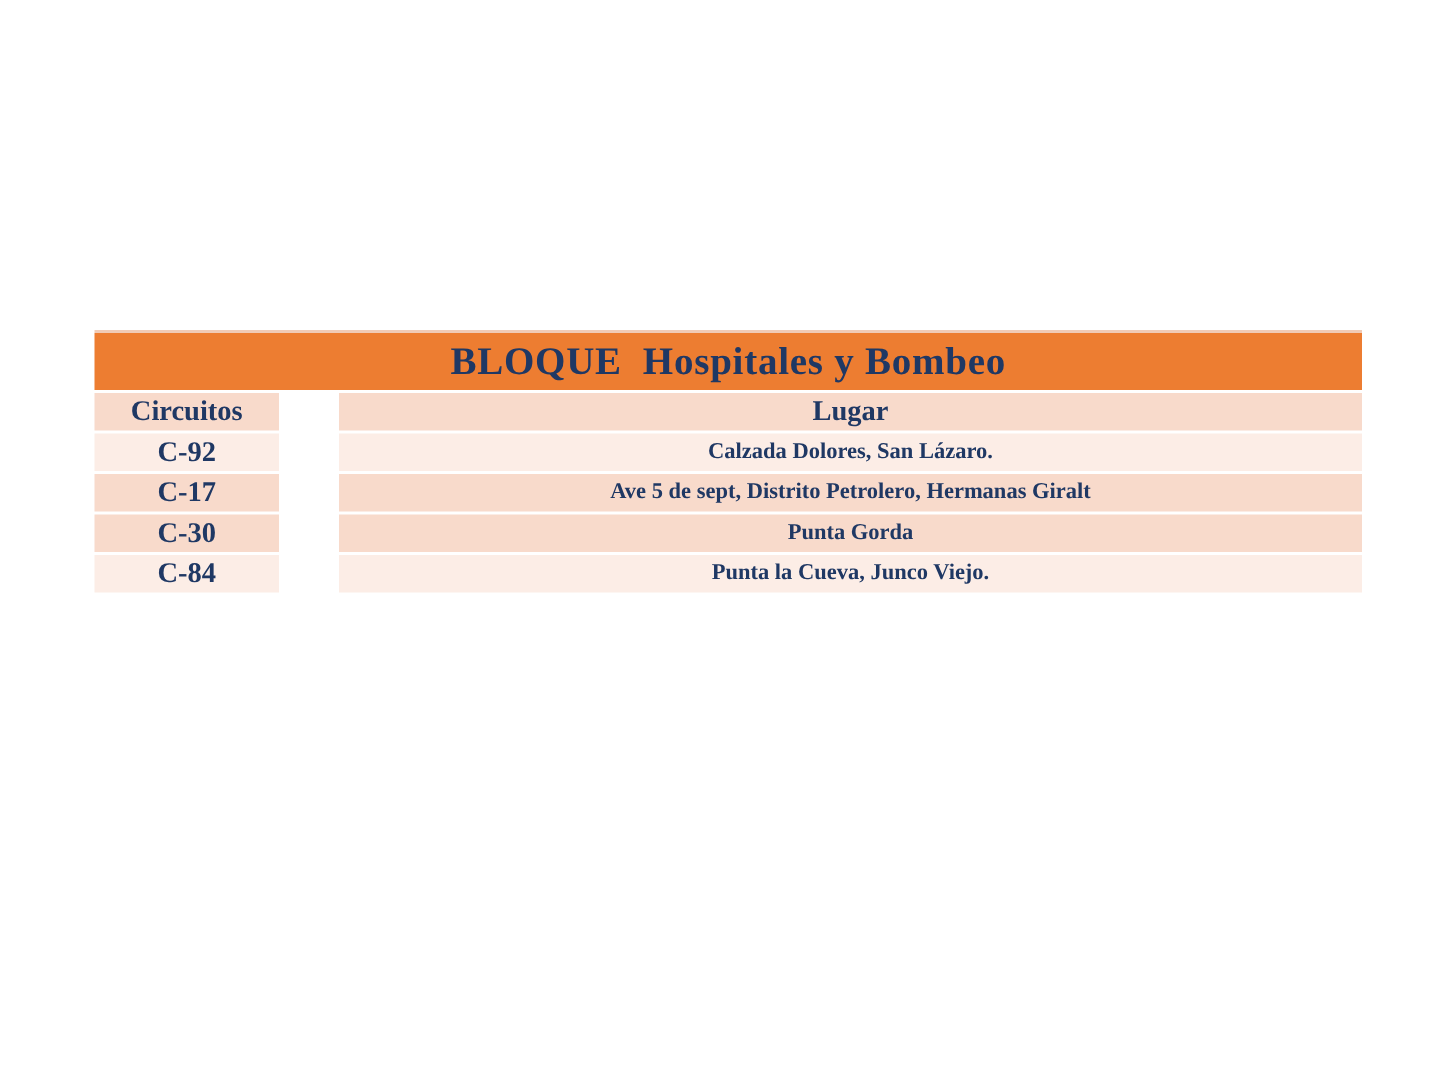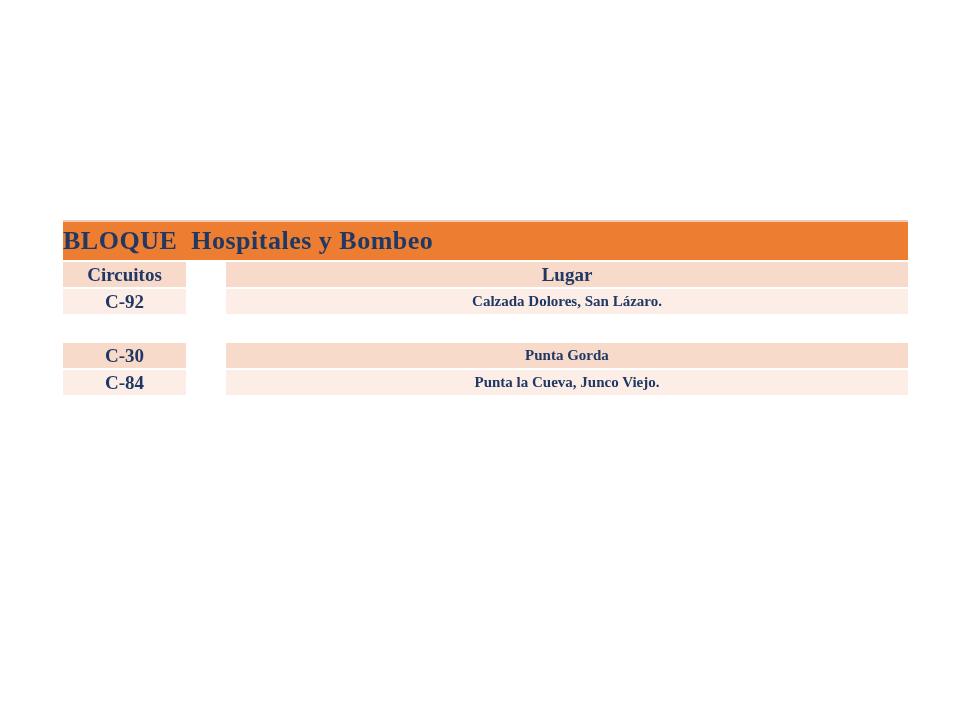--- a/index.html
+++ b/index.html
@@ -21,21 +21,21 @@
     position: absolute;
     left: 63px;
     top: 220px;
     width: 845px;
     border-top: 2px solid #f1cbb6;
   }
   .table-header {
     background: var(--header-bg, #ED7D31);
     height: 38px;
     line-height: 38px;
-    text-align: left;
+    text-align: center;
     color: var(--text-color, #1F3864);
     font-size: 26px;
     font-weight: bold;
     white-space: pre;
     letter-spacing: 0.5px;
   }
   .t-row {
     display: flex;
     margin-top: 2px;
     height: 25px;
@@ -79,20 +79,22 @@
       <div class="cell cell-circuit">Circuitos</div>
       <div class="cell cell-lugar">Lugar</div>
     </div>
 
     <div class="t-row band-light">
       <div class="cell cell-circuit">C-92</div>
       <div class="cell cell-lugar">Calzada Dolores, San Lázaro.</div>
     </div>
 
     <div class="t-row band-dark">
+      <div class="cell cell-circuit">C-17</div>
+      <div class="cell cell-lugar">Ave 5 de sept, Distrito Petrolero, Hermanas Giralt</div>
     </div>
 
 
     <div class="t-row band-dark">
       <div class="cell cell-circuit">C-30</div>
       <div class="cell cell-lugar">Punta Gorda</div>
     </div>
 
     <div class="t-row band-light">
       <div class="cell cell-circuit">C-84</div>

